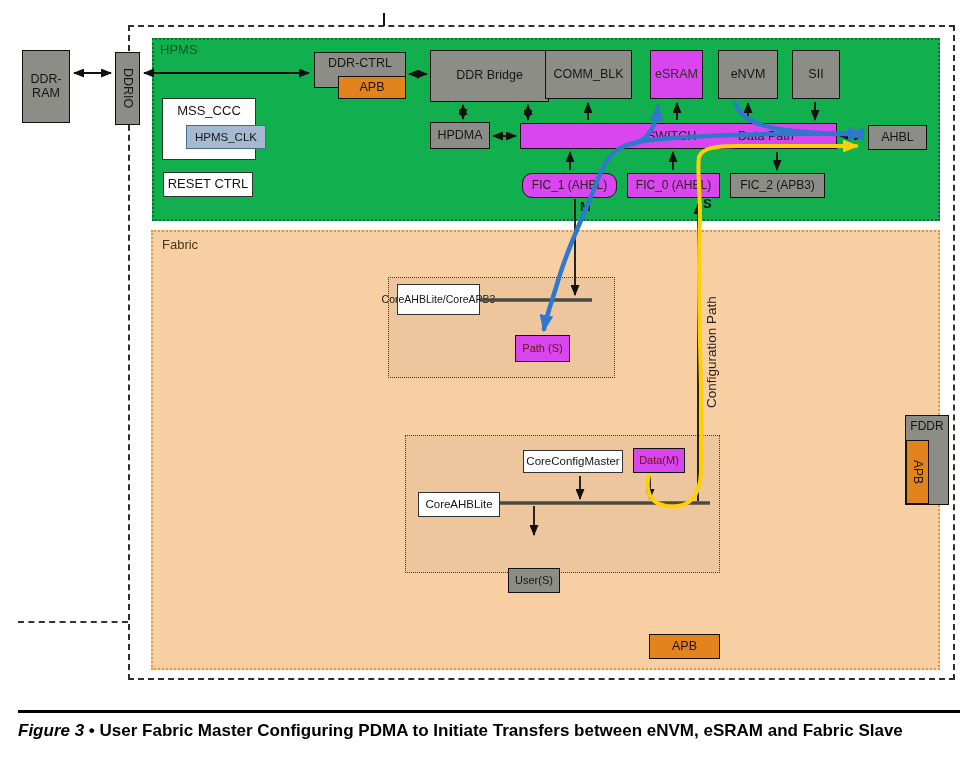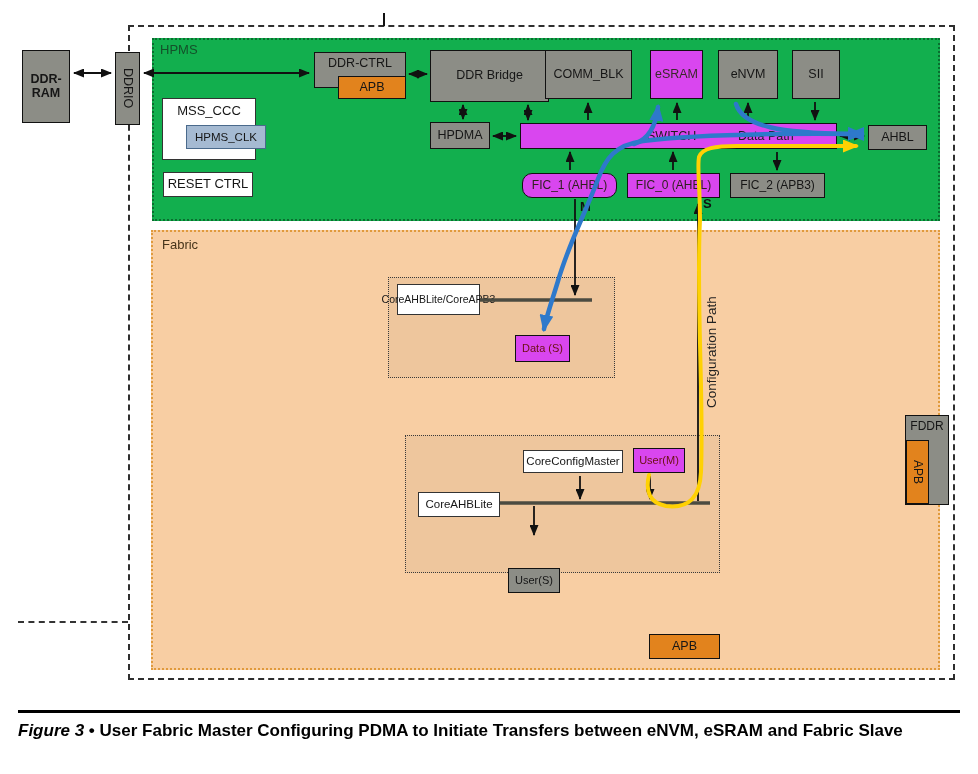--- a/index.html
+++ b/index.html
@@ -56,21 +56,21 @@
   <div class="outer-dash" style="left:128px; top:25px; width:827px; height:655px;"></div>
   <div class="abs" style="left:383px; top:13px; width:2px; height:13px; background:#111;"></div>
   <div class="abs" style="left:18px; top:621px; width:110px; height:0; border-top:2px dashed #333;"></div>
 
   <div class="region hpms-region" style="left:152px; top:38px; width:788px; height:183px;"></div>
   <div class="region-label" style="left:160px; top:42px;">HPMS</div>
 
   <div class="region fabric-region" style="left:151px; top:230px; width:789px; height:440px;"></div>
   <div class="region-label fabric-label" style="left:162px; top:237px;">Fabric</div>
 
-  <div class="box gray" style="left:22px; top:50px; width:48px; height:73px;font-weight:bold;">DDR-RAM</div>
+  <div class="box gray" style="left:22px; top:50px; width:48px; height:73px;">DDR-RAM</div>
   <div class="box gray vtext" style="left:115px; top:52px; width:25px; height:73px;">DDRIO</div>
 
   <div class="box white" style="left:162px; top:98px; width:94px; height:62px; align-items:flex-start; padding-top:5px; font-size:13px;">MSS_CCC</div>
   <div class="box clk smtext" style="left:186px; top:125px; width:80px; height:24px;">HPMS_CLK</div>
   <div class="box white" style="left:163px; top:172px; width:90px; height:25px; font-size:13px;">RESET CTRL</div>
 
   <div class="box gray top-label" style="left:314px; top:52px; width:92px; height:36px;">DDR-CTRL</div>
   <div class="box orange" style="left:338px; top:76px; width:68px; height:23px;">APB</div>
 
   <div class="box gray" style="left:430px; top:50px; width:119px; height:52px;">DDR Bridge</div>
@@ -89,25 +89,25 @@
 
   <div class="box red" style="left:522px; top:173px; width:95px; height:25px; font-size:12px; color:#302020;border-radius:10px;">FIC_1 (AHBL)</div>
   <div class="box red" style="left:627px; top:173px; width:93px; height:25px; font-size:12px; color:#302020;">FIC_0 (AHBL)</div>
   <div class="box gray" style="left:730px; top:173px; width:95px; height:25px; font-size:12px;">FIC_2 (APB3)</div>
 
   <span class="ms-label" style="left:580px; top:199px;">M</span>
   <span class="ms-label" style="left:703px; top:196px;">S</span>
 
   <div class="subbox" style="left:388px; top:277px; width:227px; height:101px;"></div>
   <div class="box white tinytext" style="left:397px; top:284px; width:83px; height:31px; font-size:10.5px;">CoreAHBLite/CoreAPB3</div>
-  <div class="box red tinytext" style="left:515px; top:335px; width:55px; height:27px; color:#6b1111;">Data (S)</div>
+  <div class="box red tinytext" style="left:515px; top:335px; width:55px; height:27px; color:#6b1111;">Path (S)</div>
 
   <div class="subbox" style="left:405px; top:435px; width:315px; height:138px;"></div>
   <div class="box white smtext" style="left:523px; top:450px; width:100px; height:23px;">CoreConfigMaster</div>
-  <div class="box red tinytext" style="left:633px; top:448px; width:52px; height:25px; color:#6b1111;">User(M)</div>
+  <div class="box red tinytext" style="left:633px; top:448px; width:52px; height:25px; color:#6b1111;">Data(M)</div>
   <div class="box white smtext" style="left:418px; top:492px; width:82px; height:25px;">CoreAHBLite</div>
   <div class="box gray tinytext" style="left:508px; top:540px; width:52px; height:25px;margin-top:28px;">User(S)</div>
 
   <div class="configpath-label vtext-up" style="left:704px; top:258px; height:150px;">Configuration Path</div>
 
   <div class="box gray top-label" style="left:905px; top:415px; width:44px; height:90px; font-size:12px;">FDDR</div>
   <div class="box orange vtext" style="left:906px; top:440px; width:23px; height:64px; font-size:12px;">APB</div>
 
   <div class="box orange" style="left:649px; top:634px; width:71px; height:25px;">APB</div>
 

